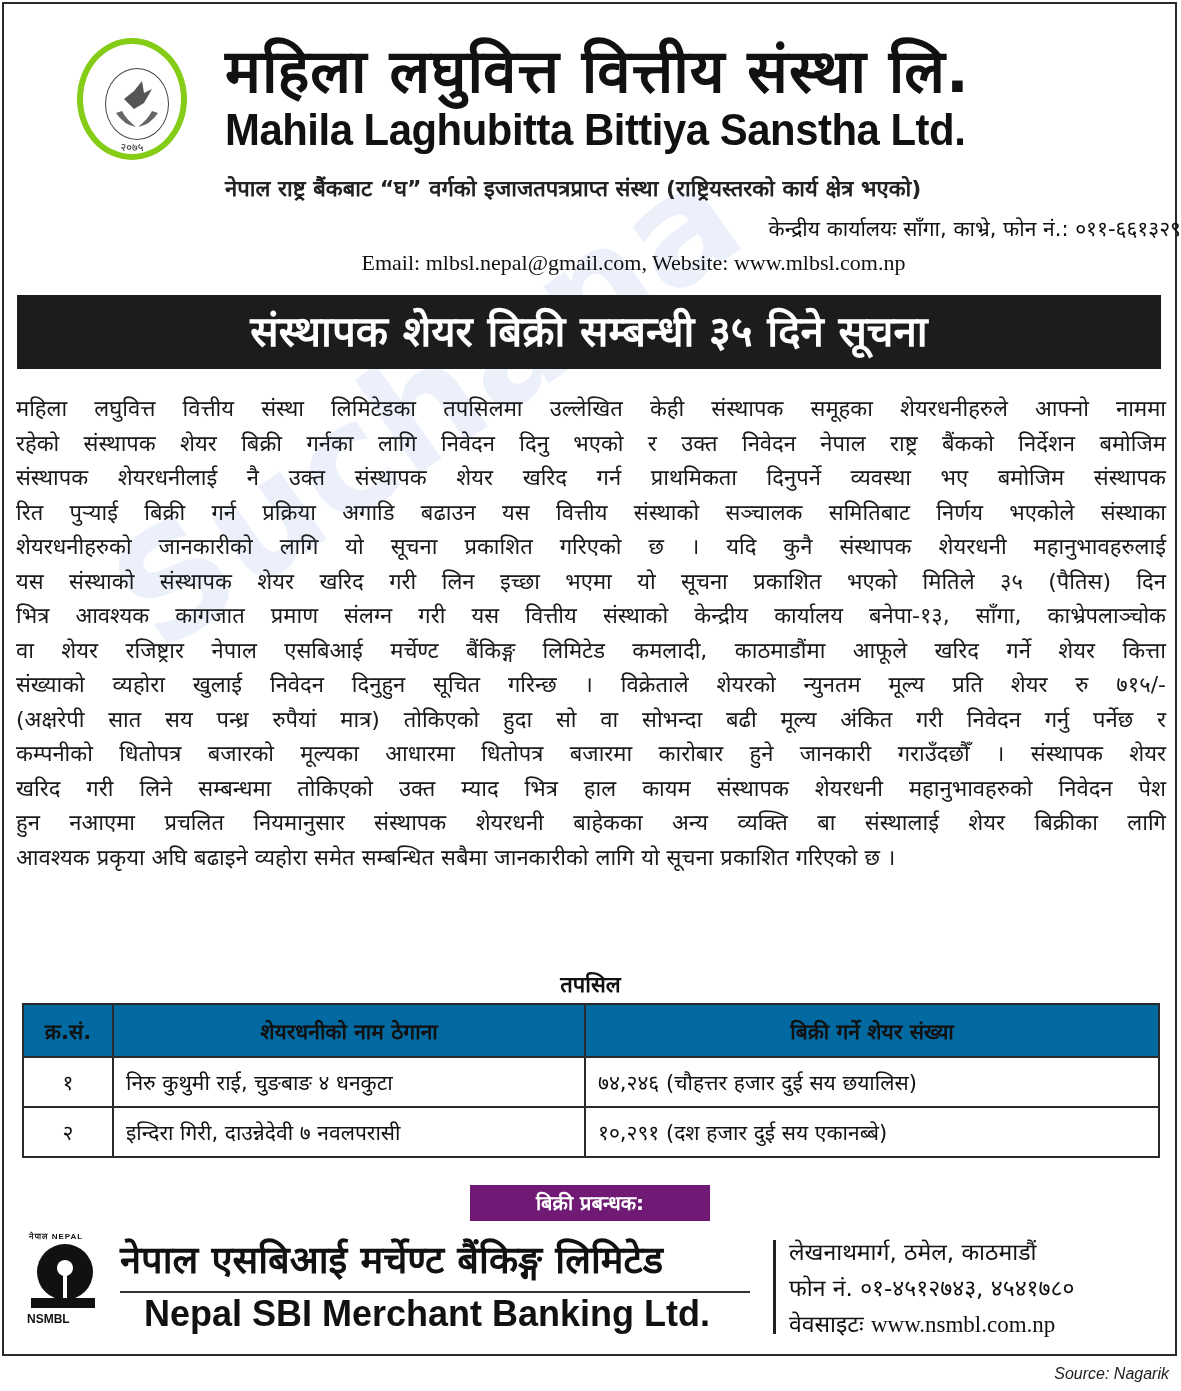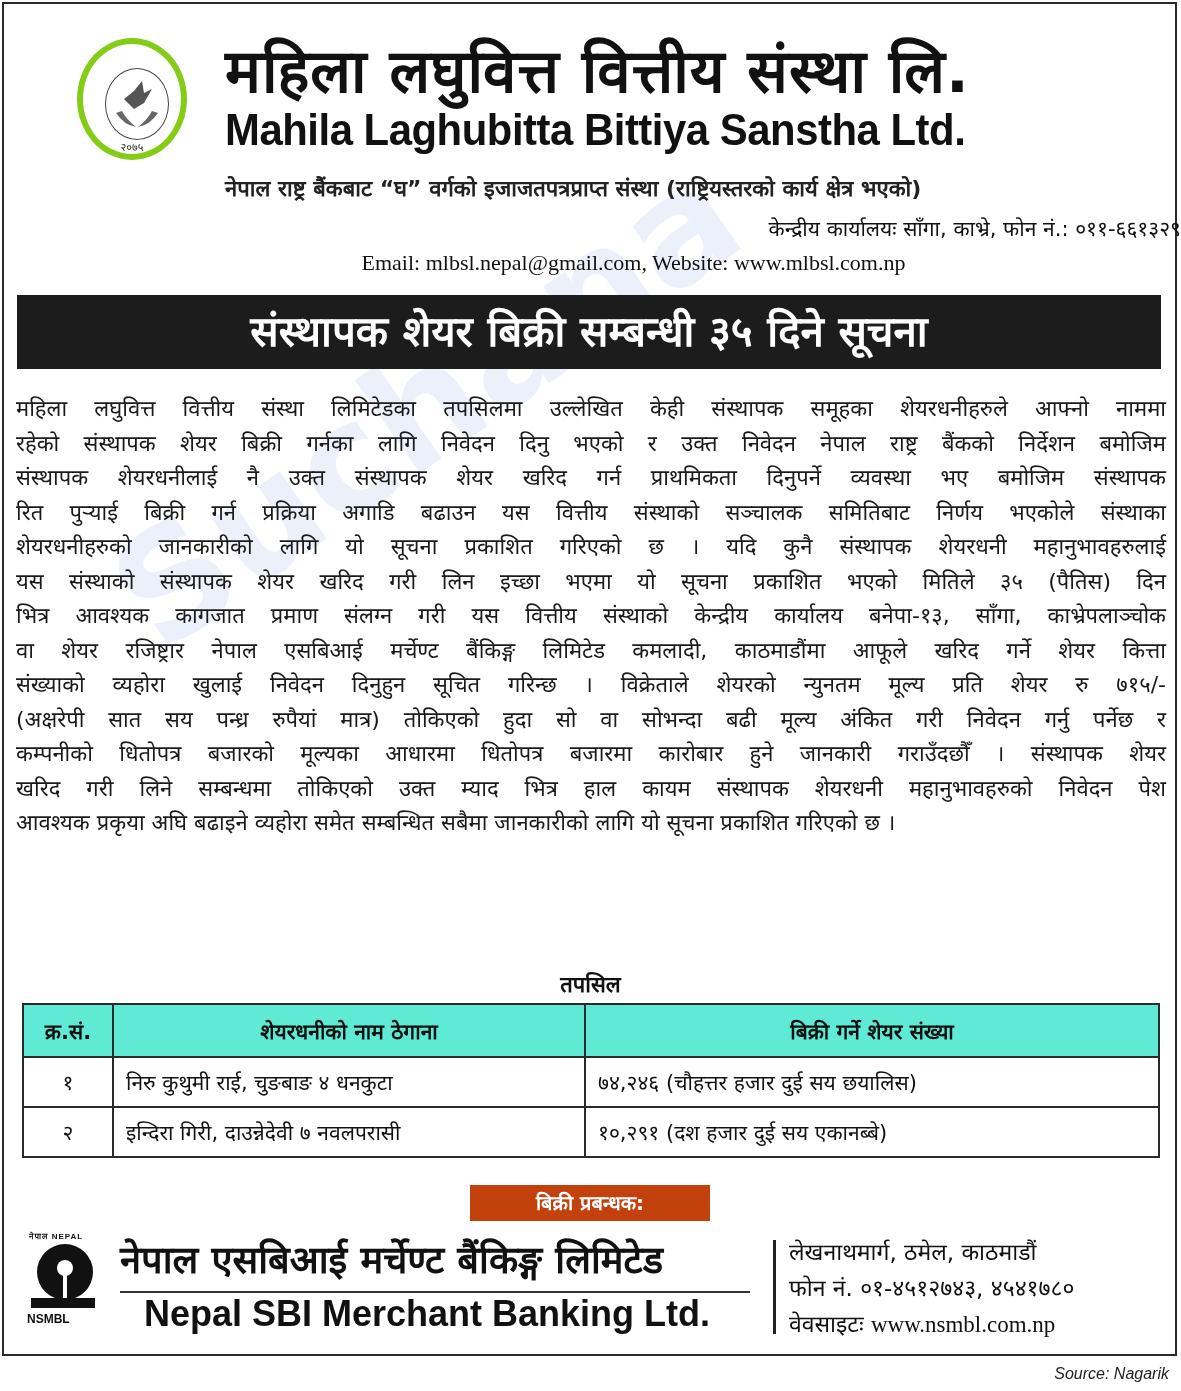--- a/index.html
+++ b/index.html
@@ -64,24 +64,24 @@
     position: absolute; left: 0; width: 1181px; text-align: center; top: 962px;
     font-size: 22px; font-weight: bold; margin-top: 6px;
   }
   table.shares {
     position: absolute; left: 22px; top: 1003px; width: 1138px; border-collapse: collapse;
     font-size: 21px;
   }
   table.shares th, table.shares td {
     border: 2px solid #2a2a2a; height: 48px; padding: 0 12px;
   }
-  table.shares th { background: #5eead4; font-weight: bold; text-align: center; height: 51px; }
+  table.shares th { background: #0369a1; font-weight: bold; text-align: center; height: 51px; }
   table.shares td.sn { text-align: center; }
   .manager-tag {
-    position: absolute; left: 470px; top: 1185px; width: 240px; height: 36px; background: #c2410c;
+    position: absolute; left: 470px; top: 1185px; width: 240px; height: 36px; background: #701a75;
     color: #fff; font-size: 20px; font-weight: bold; text-align: center; line-height: 36px;
   }
   .nsmbl-logo { position: absolute; left: 25px; top: 1232px; width: 72px; height: 100px; }
   .nsmbl-logo .circle {
     position: absolute; left: 12px; top: 12px; width: 56px; height: 56px; background: #111; border-radius: 50%;
   }
   .nsmbl-logo .hole {
     position: absolute; left: 32px; top: 28px; width: 16px; height: 16px; background: #fff; border-radius: 50%;
   }
   .nsmbl-logo .slot {
@@ -147,20 +147,21 @@
   <span class="line">संस्थापक शेयरधनीलाई नै उक्त संस्थापक शेयर खरिद गर्न प्राथमिकता दिनुपर्ने व्यवस्था भए बमोजिम संस्थापक</span>
   <span class="line">रित पुऱ्याई बिक्री गर्न प्रक्रिया अगाडि बढाउन यस वित्तीय संस्थाको सञ्चालक समितिबाट निर्णय भएकोले संस्थाका</span>
   <span class="line">शेयरधनीहरुको जानकारीको लागि यो सूचना प्रकाशित गरिएको छ । यदि कुनै संस्थापक शेयरधनी महानुभावहरुलाई</span>
   <span class="line">यस संस्थाको संस्थापक शेयर खरिद गरी लिन इच्छा भएमा यो सूचना प्रकाशित भएको मितिले ३५ (पैतिस) दिन</span>
   <span class="line">भित्र आवश्यक कागजात प्रमाण संलग्न गरी यस वित्तीय संस्थाको केन्द्रीय कार्यालय बनेपा-१३, साँगा, काभ्रेपलाञ्चोक</span>
   <span class="line">वा शेयर रजिष्ट्रार नेपाल एसबिआई मर्चेण्ट बैंकिङ्ग लिमिटेड कमलादी, काठमाडौंमा आफूले खरिद गर्ने शेयर कित्ता</span>
   <span class="line">संख्याको व्यहोरा खुलाई निवेदन दिनुहुन सूचित गरिन्छ । विक्रेताले शेयरको न्युनतम मूल्य प्रति शेयर रु ७१५/-</span>
   <span class="line">(अक्षरेपी सात सय पन्ध्र रुपैयां मात्र) तोकिएको हुदा सो वा सोभन्दा बढी मूल्य अंकित गरी निवेदन गर्नु पर्नेछ र</span>
   <span class="line">कम्पनीको धितोपत्र बजारको मूल्यका आधारमा धितोपत्र बजारमा कारोबार हुने जानकारी गराउँदछौँ । संस्थापक शेयर</span>
   <span class="line">खरिद गरी लिने सम्बन्धमा तोकिएको उक्त म्याद भित्र हाल कायम संस्थापक शेयरधनी महानुभावहरुको निवेदन पेश</span>
+  <span class="line">हुन नआएमा प्रचलित नियमानुसार संस्थापक शेयरधनी बाहेकका अन्य व्यक्ति बा संस्थालाई शेयर बिक्रीका लागि</span>
   <span class="line last">आवश्यक प्रकृया अघि बढाइने व्यहोरा समेत सम्बन्धित सबैमा जानकारीको लागि यो सूचना प्रकाशित गरिएको छ ।</span>
 </div>
 
 <div class="tapsil">तपसिल</div>
 <table class="shares">
   <colgroup>
       <col style="width:90px">
       <col style="width:472px">
       <col>
     </colgroup>

